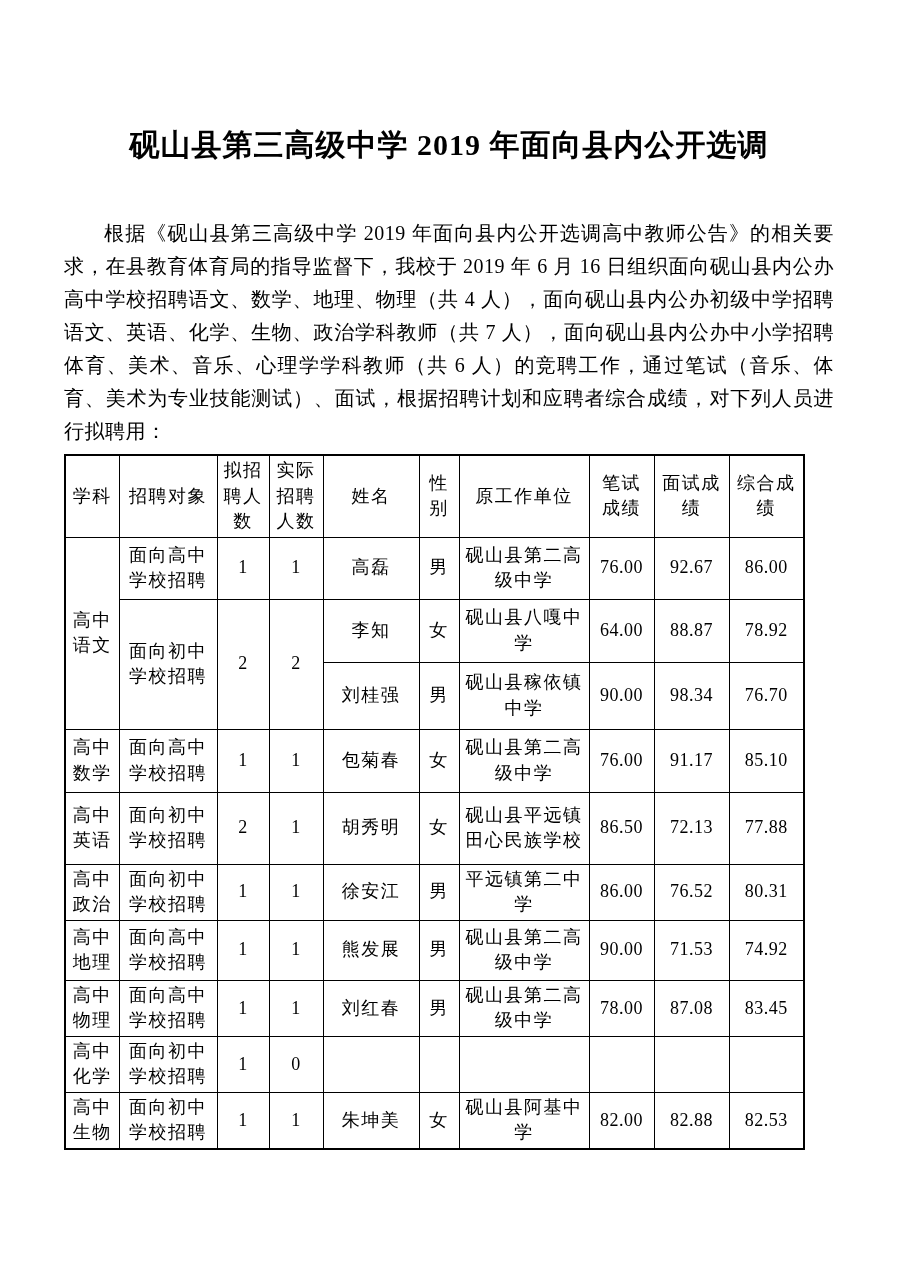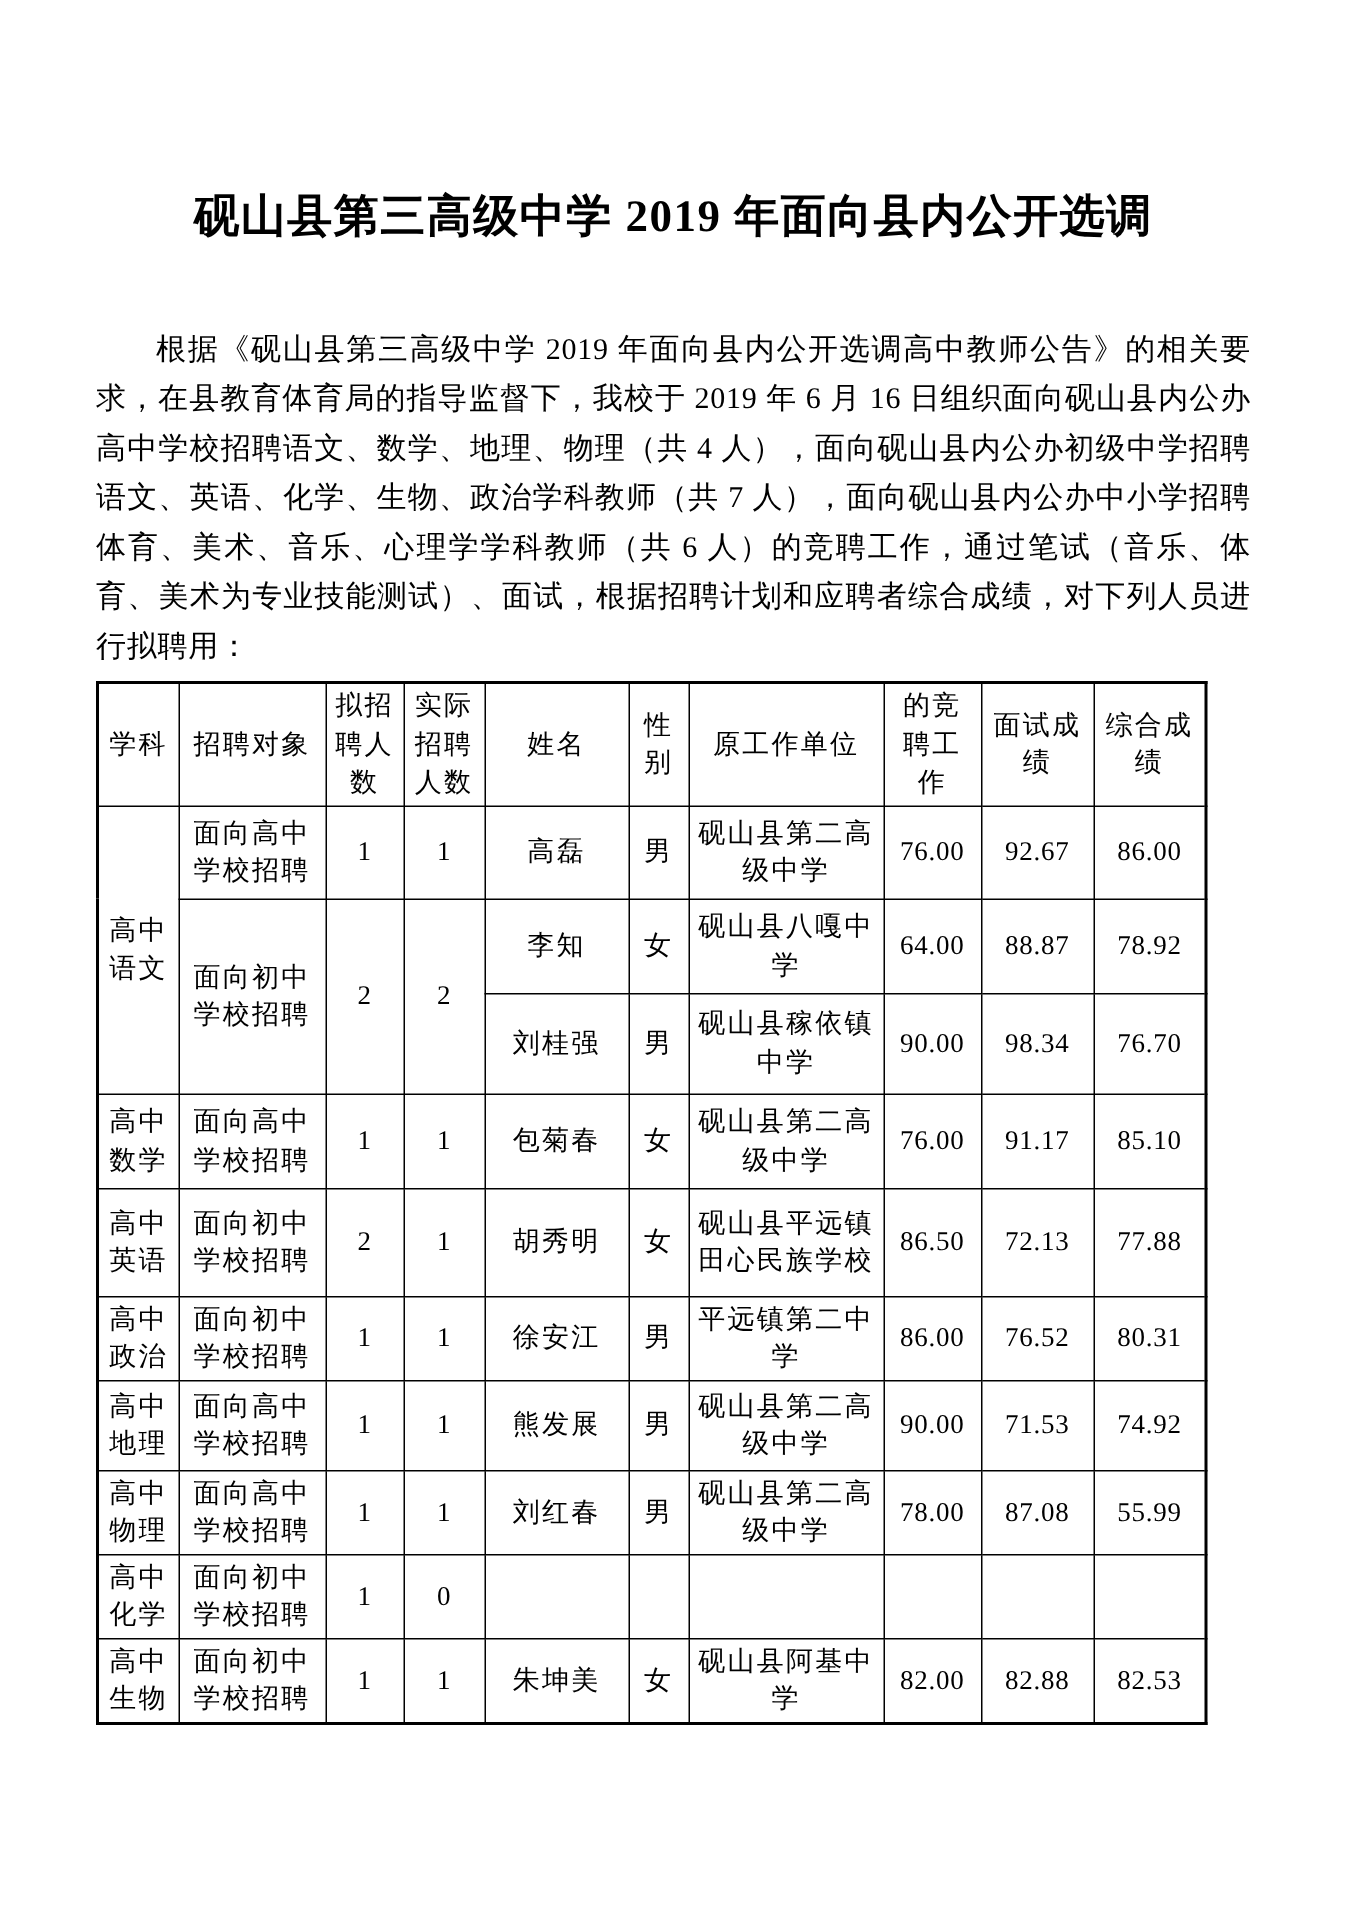--- a/index.html
+++ b/index.html
@@ -87,21 +87,21 @@
     </colgroup>
     <thead>
       <tr style="height:78px">
         <th>学科</th>
         <th>招聘对象</th>
         <th>拟招聘人数</th>
         <th>实际招聘人数</th>
         <th>姓名</th>
         <th>性别</th>
         <th>原工作单位</th>
-        <th>的竞聘工作</th>
+        <th>笔试成绩</th>
         <th>面试成绩</th>
         <th>综合成绩</th>
       </tr>
     </thead>
     <tbody>
       <tr style="height:62px">
         <td rowspan="3">高中语文</td>
         <td>面向高中学校招聘</td>
         <td class="num">1</td>
         <td class="num">1</td>
@@ -182,21 +182,21 @@
       <tr style="height:55px">
         <td>高中物理</td>
         <td>面向高中学校招聘</td>
         <td class="num">1</td>
         <td class="num">1</td>
         <td>刘红春</td>
         <td>男</td>
         <td>砚山县第二高级中学</td>
         <td class="num">78.00</td>
         <td class="num">87.08</td>
-        <td class="num">55.99</td>
+        <td class="num">83.45</td>
       </tr>
       <tr style="height:50px">
         <td>高中化学</td>
         <td>面向初中学校招聘</td>
         <td class="num">1</td>
         <td class="num">0</td>
         <td></td>
         <td></td>
         <td></td>
         <td class="num"></td>

